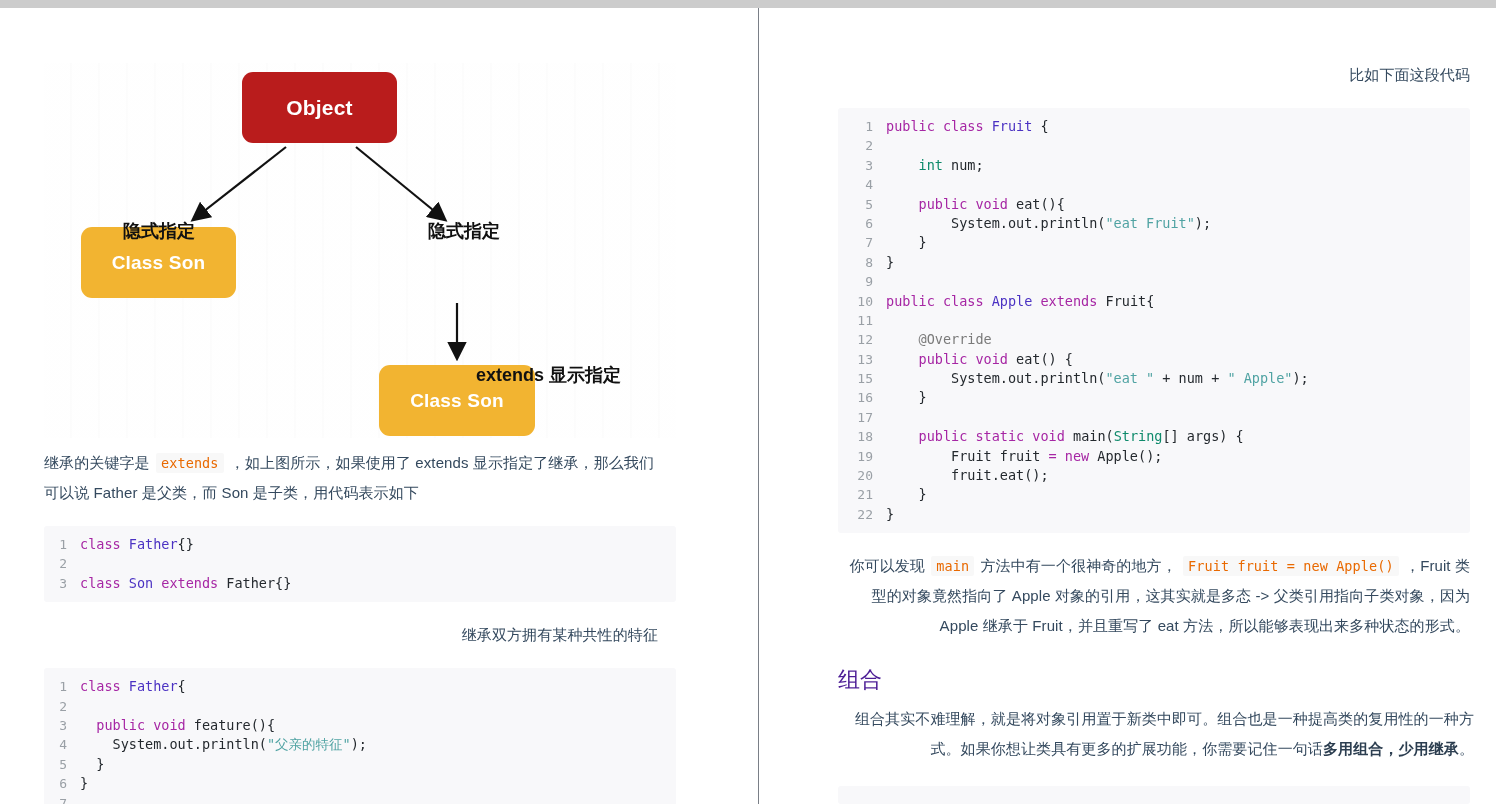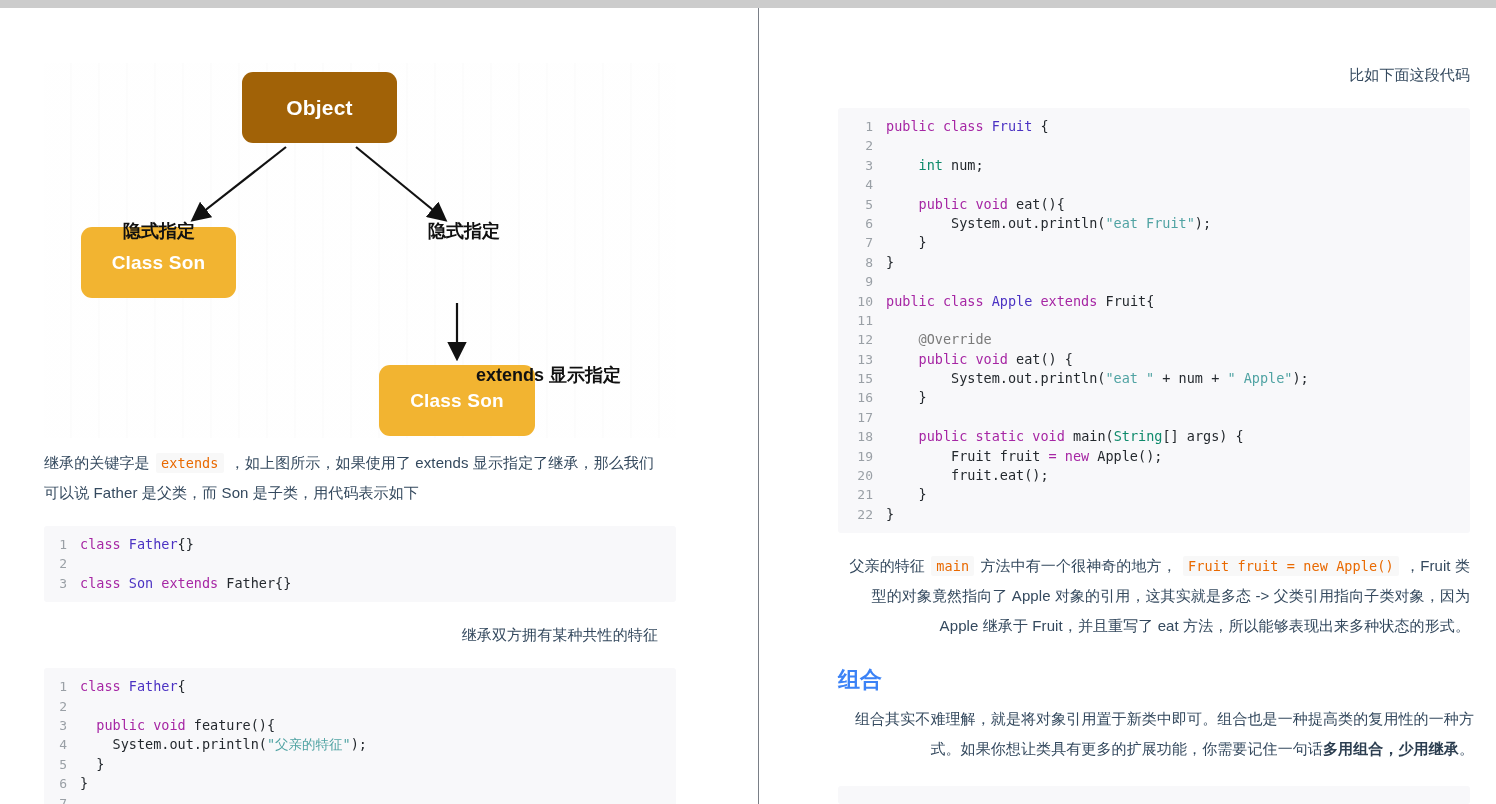--- a/index.html
+++ b/index.html
@@ -54,21 +54,21 @@
   }
   .node {
     position: absolute;
     display: flex; align-items: center; justify-content: center;
     border-radius: 11px;
     color: #ffffff;
     font-weight: bold;
     font-size: 19px;
     letter-spacing: .2px;
   }
-  .node-object { left: 198px; top: 9px;   width: 155px; height: 71px;  background: #a16207; font-size: 21px; }
+  .node-object { left: 198px; top: 9px;   width: 155px; height: 71px;  background: #b91c1c; font-size: 21px; }
   .node-son1   { left: 37px;  top: 164px; width: 155px; height: 71px;  background: #f2b431; }
   .node-father { left: 335px; top: 164px; width: 156px; height: 71px;  background: #ec5f9c; }
   .node-son2   { left: 335px; top: 302px; width: 156px; height: 71px;  background: #f2b431; }
 
   .diagram svg { position: absolute; inset: 0; }
   .diagram-label {
     position: absolute;
     font-weight: bold;
     font-size: 18px;
     color: #111111;
@@ -94,22 +94,22 @@
     font-size: 13.5px;
     padding: 2px 5px;
     border-radius: 2px;
     margin: 0 2px;
     white-space: nowrap;
   }
   .bold { font-weight: bold; color: #2c3e50; }
 
   h2.sec-heading {
     font-size: 22px;
-    font-weight: bold;
-    color: #3b82f6;
+    font-weight: normal;
+    color: #4c1d95;
     margin: 26px 0 10px 0;
     line-height: 1.2;
   }
 
   
   .codeblock {
     background: #f8f8fa;
     border-radius: 3px;
     padding: 9px 0 9px 0;
     font-family: "DejaVu Sans Mono", "Liberation Mono", monospace;
@@ -342,21 +342,21 @@
         </div>
         <div class="code-line">
           <span class="ln">22</span>
           <span class="lc">}</span>
         </div>
       </div>
 
       <div class="spacer-18"></div>
 
       <p class="para para-right" style="margin:0;">
-        <span>父亲的特征</span>
+        <span>你可以发现</span>
         <span class="code-inline">main</span>
         <span>方法中有一个很神奇的地方，</span>
         <span class="code-inline">Fruit fruit = new Apple()</span>
         <span>，Fruit 类型的对象竟然指向了 Apple 对象的引用，这其实就是多态 -&gt; 父类引用指向子类对象，因为 Apple 继承于 Fruit，并且重写了 eat 方法，所以能够表现出来多种状态的形式。</span>
       </p>
 
       <h2 class="sec-heading">组合</h2>
 
       <p class="para para-right" style="margin:4px;">
         <span>组合其实不难理解，就是将对象引用置于新类中即可。组合也是一种提高类的复用性的一种方式。如果你想让类具有更多的扩展功能，你需要记住一句话</span><span class="bold">多用组合，少用继承</span><span>。</span>

